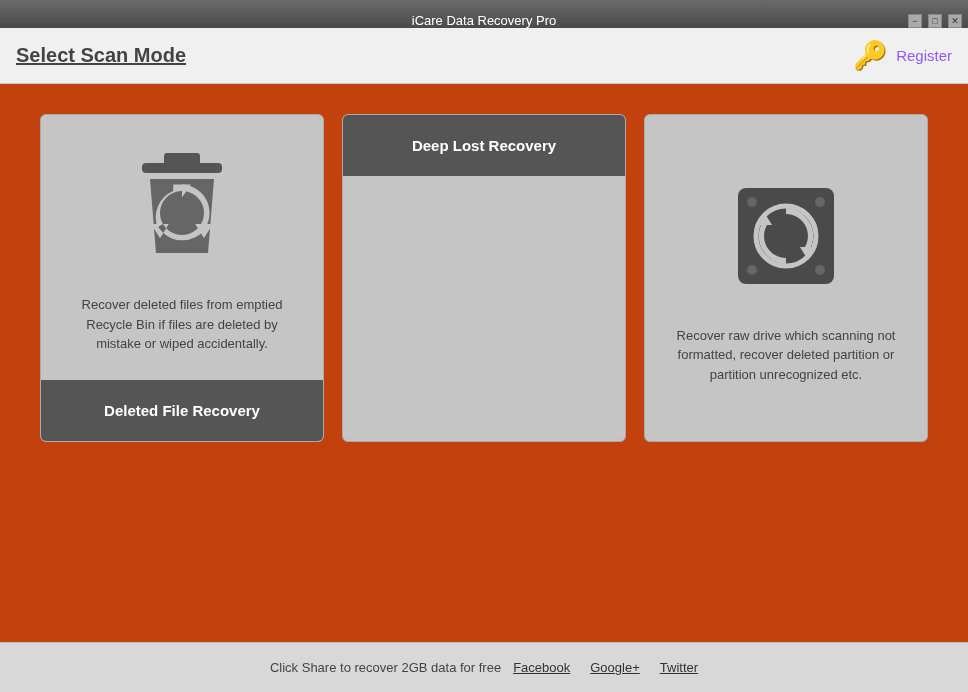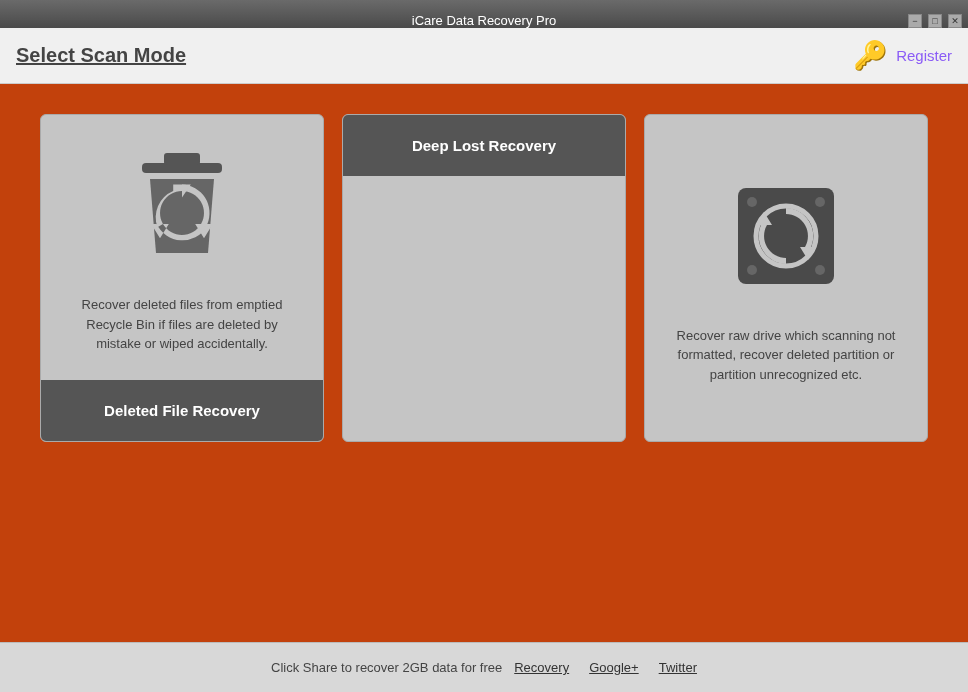--- a/index.html
+++ b/index.html
@@ -233,17 +233,17 @@
         <p class="card-description">Recover raw drive which scanning not formatted, recover deleted partition or partition unrecognized etc.</p>
       </div>
     </div>
 
   </div>
 </div>
 
 <div class="footer">
   <span class="footer-text">Click Share to recover 2GB data for free</span>
   <div class="social-links">
-    <span class="social-link">Recovery</span>
+    <span class="social-link">Facebook</span>
     <span class="social-link">Google+</span>
     <span class="social-link">Twitter</span>
   </div>
 </div>
 
 </body></html>

